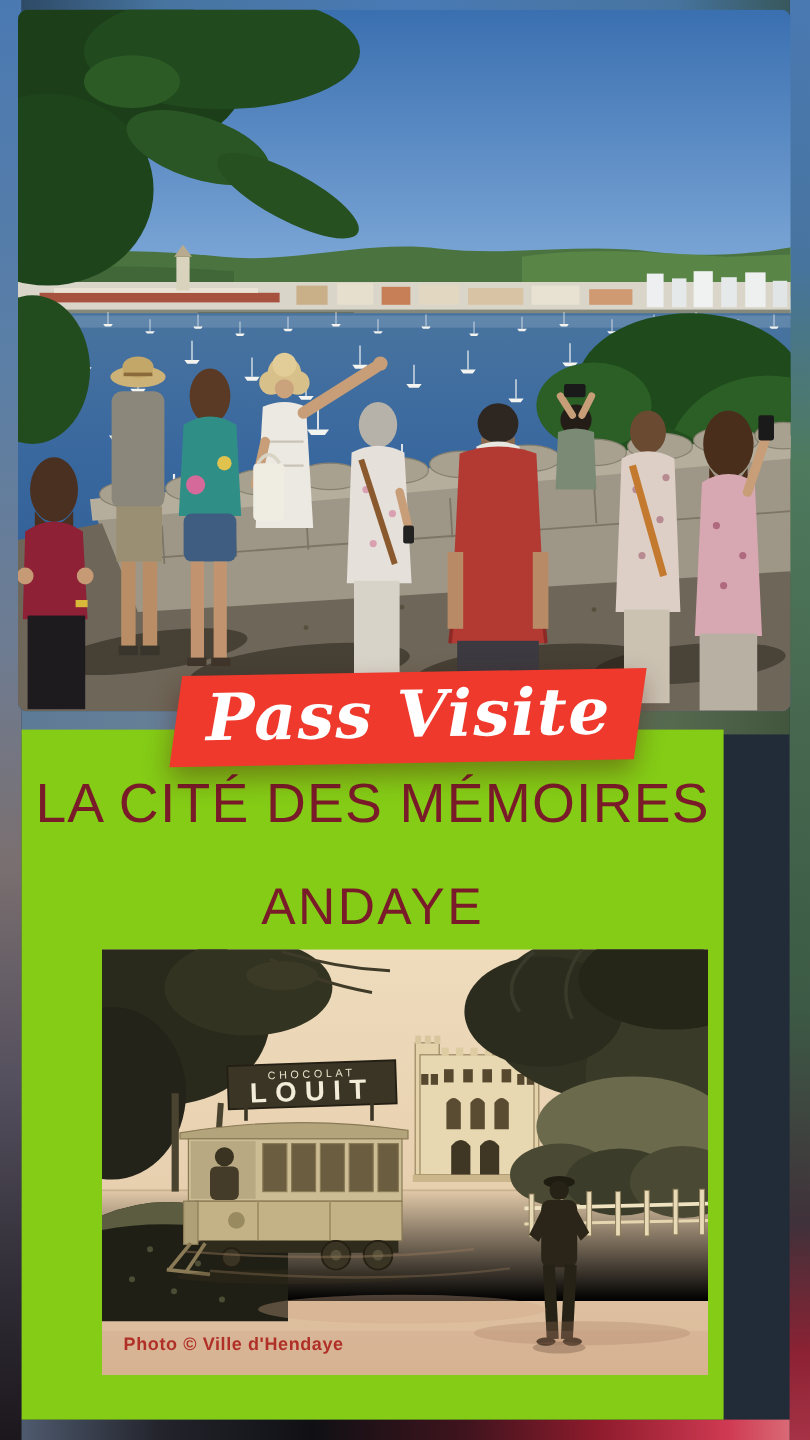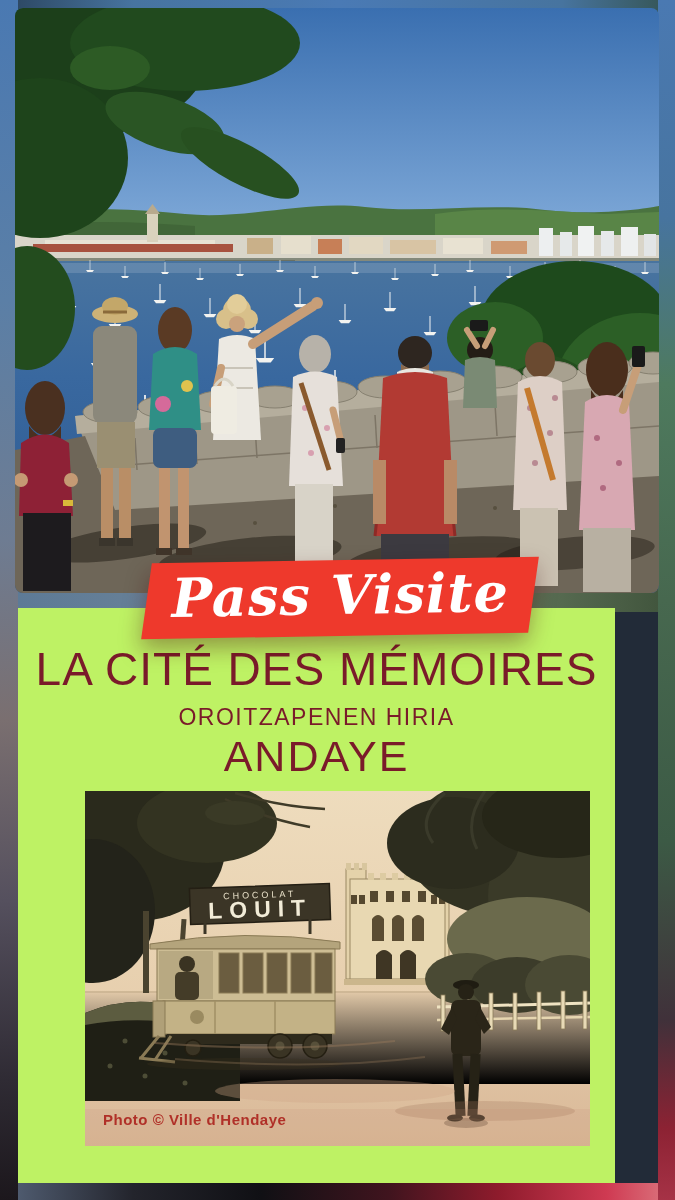--- a/index.html
+++ b/index.html
@@ -20,21 +20,21 @@
 
   .photo-main{position:absolute;left:15px;top:8px;width:644px;height:585px;border-radius:8px;overflow:hidden;z-index:1;}
   .photo-main svg{display:block;}
 
   .banner{position:absolute;left:147px;top:560px;width:386px;height:76px;background:#ee392c;
     transform:skewX(-9deg) rotate(-1deg);box-shadow:0 10px 22px rgba(70,12,12,.38);
     display:flex;align-items:center;justify-content:center;z-index:5;}
   .banner-text{transform:skewX(9deg);font-family:"DejaVu Serif",serif;font-style:italic;font-weight:bold;
     font-size:54px;color:#ffffff;letter-spacing:1px;padding-bottom:6px;white-space:nowrap;}
 
-  .card{position:absolute;left:18px;top:608px;width:585px;height:575px;background:#bef264;z-index:2;padding-left:12px;}
+  .card{position:absolute;left:18px;top:608px;width:585px;height:575px;background:#84cc16;z-index:2;}
   .t1{position:absolute;top:34px;left:0;width:100%;text-align:center;font-size:46px;font-weight:500;
     color:#7a1b2a;letter-spacing:1px;white-space:nowrap;}
   .t2{position:absolute;top:96px;left:0;width:100%;text-align:center;font-size:23px;font-weight:500;
     color:#7a1b2a;letter-spacing:1.5px;}
   .t3{position:absolute;top:124px;left:0;width:100%;text-align:center;font-size:43px;font-weight:400;
     color:#7a1b2a;letter-spacing:2px;}
 
   .photo-vintage{position:absolute;left:67px;top:183px;width:505px;height:355px;overflow:hidden;}
   .photo-vintage svg{display:block;}
 </style>
@@ -305,21 +305,20 @@
       </g>
     </svg>
   </div>
 
   <div class="banner">
     <span class="banner-text">Pass Visite</span>
   </div>
 
   <div class="card">
     <div class="t1">LA CITÉ DES MÉMOIRES</div>
-    <div class="t2">OROITZAPENEN HIRIA</div>
     <div class="t3">ANDAYE</div>
 
     <div class="photo-vintage">
       <svg width="505" height="355" viewBox="0 0 505 355">
         <defs>
           <linearGradient id="sepiaSky" x1="0" y1="0" x2="0" y2="1">
             <stop offset="0" stop-color="#eedcbd"></stop>
               <stop offset="1" stop-color="#e7cfae"></stop>
           </linearGradient>
           <linearGradient id="roadG" x1="0" y1="0" x2="0" y2="1">

